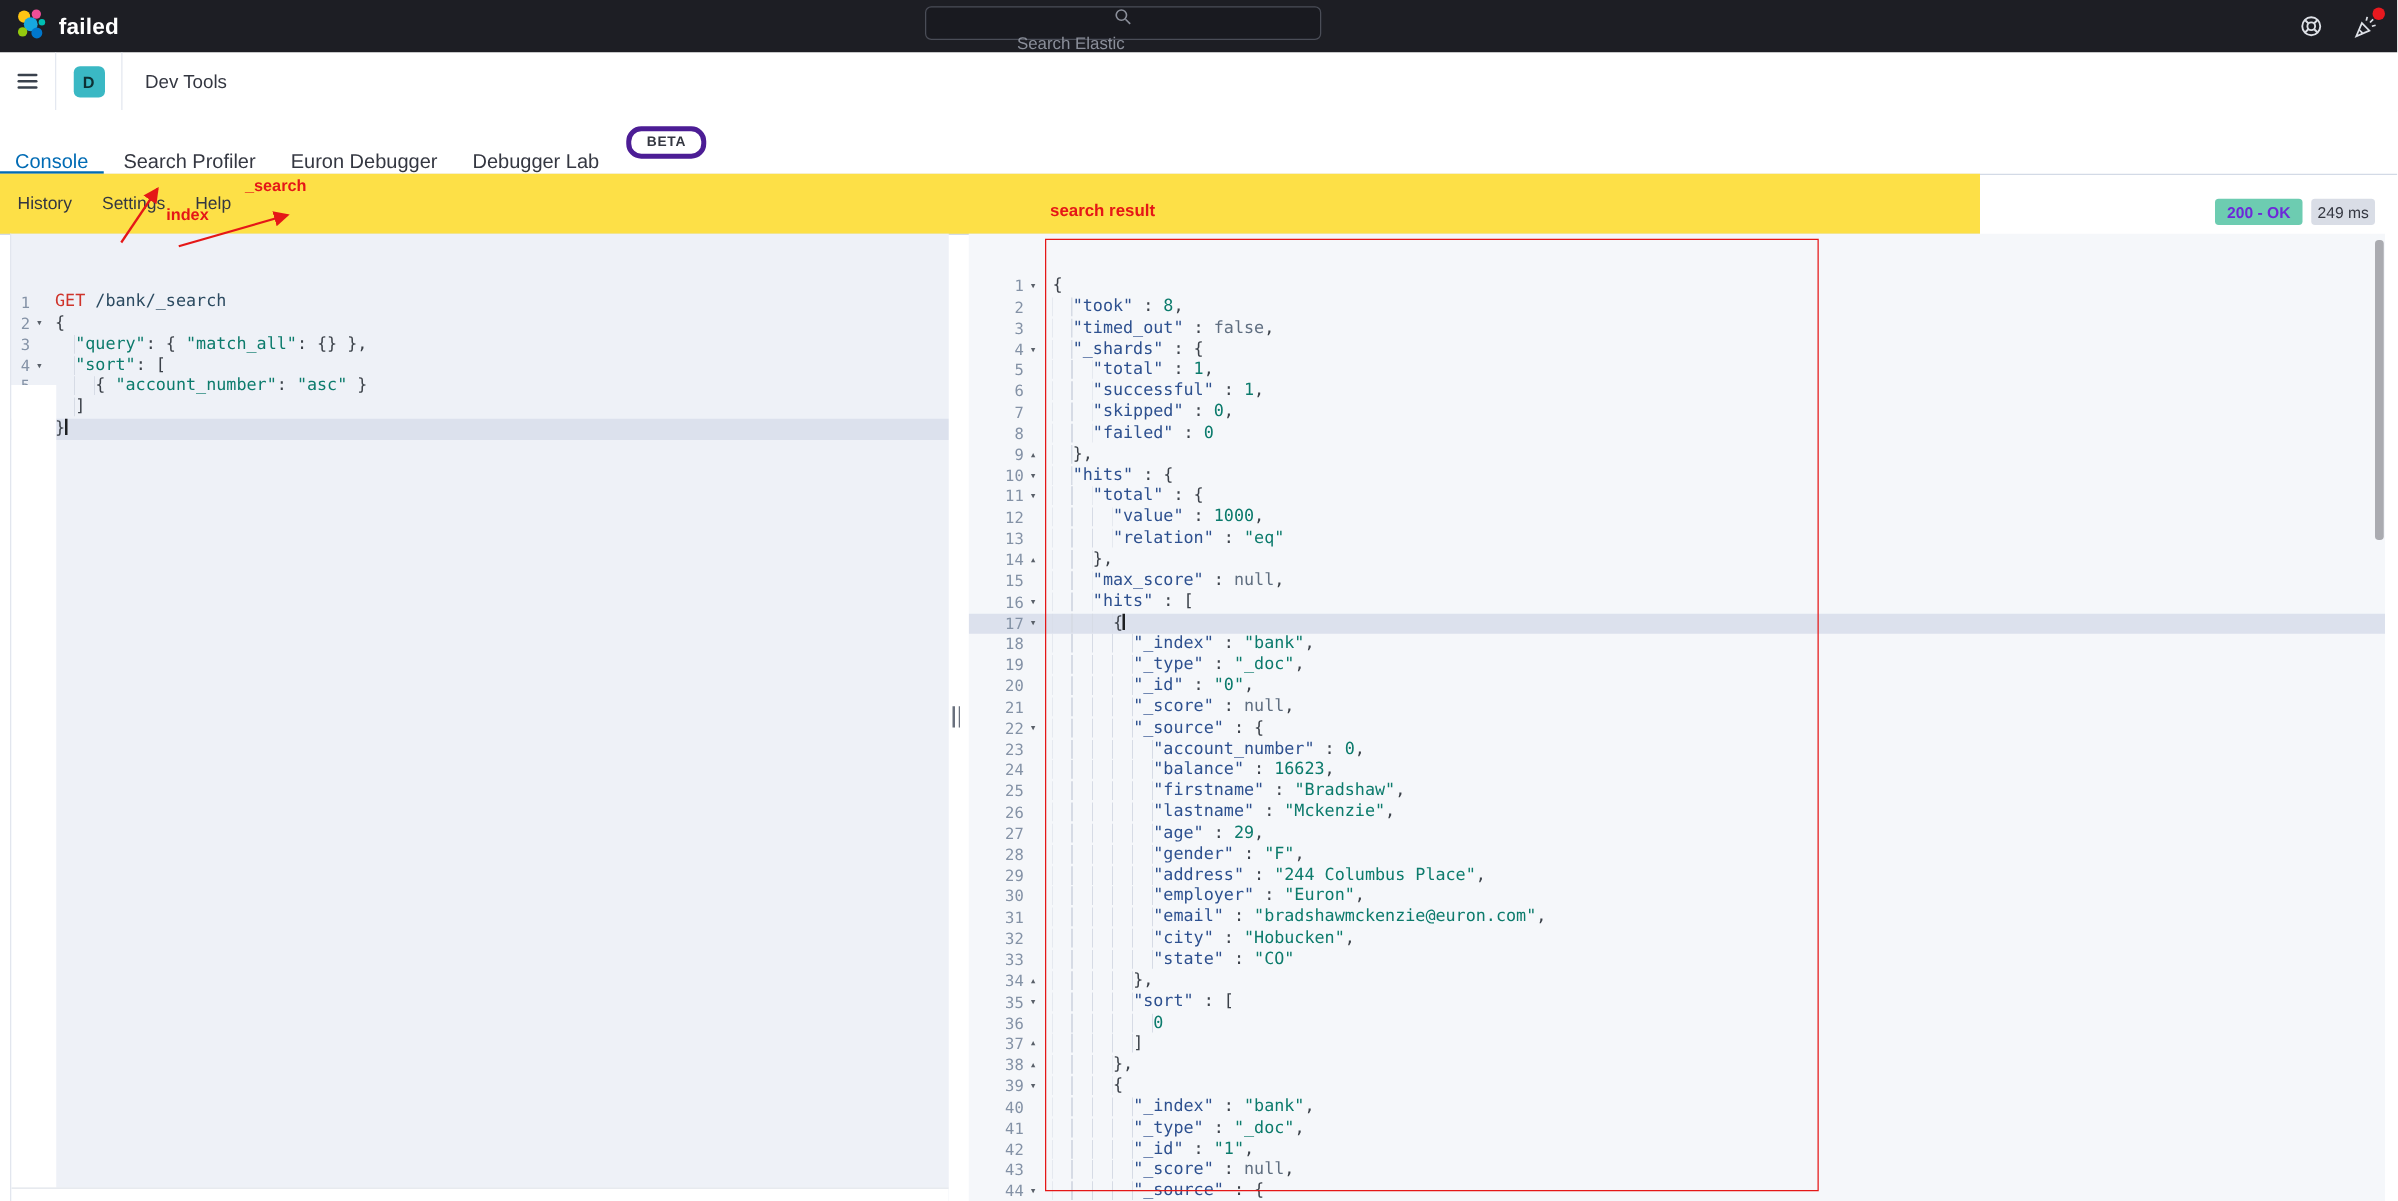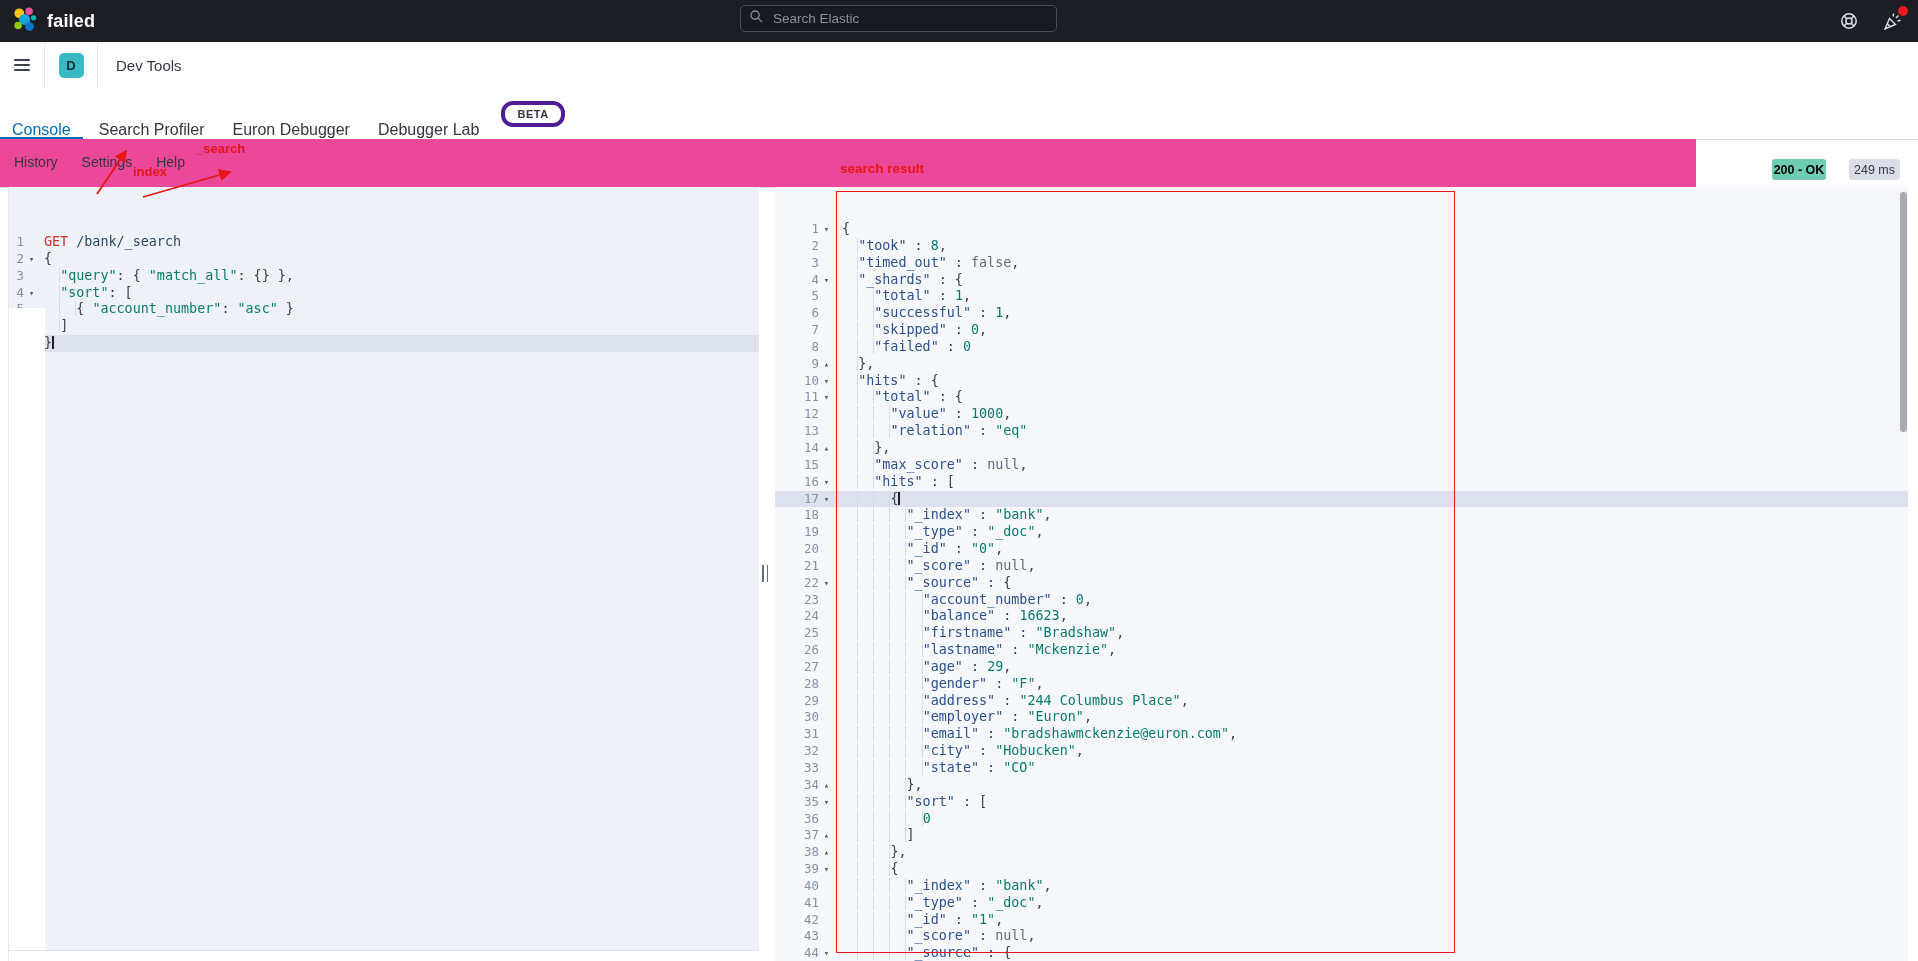--- a/index.html
+++ b/index.html
@@ -5,21 +5,21 @@
   html,body{margin:0;padding:0;background:#fff;}
   #page{position:relative;width:1918px;height:961px;overflow:hidden;
         font-family:"Liberation Sans",sans-serif;color:#343741;background:#fff;}
 
   
   .topbar{position:absolute;left:0;top:0;width:1918px;height:42px;background:#1d1e24;
           display:flex;align-items:center;}
   .brand{display:flex;align-items:center;gap:9px;padding-left:12px;}
   .brand-name{color:#fff;font-size:18px;font-weight:600;letter-spacing:.2px;}
   .searchbox{position:absolute;left:740px;top:5px;width:317px;height:27px;background:#191a20;
-             border:1px solid #4a4d57;border-radius:5px;display:flex;align-items:center;padding:0 8px;box-sizing:border-box;}
+             border:1px solid #4a4d57;border-radius:5px;display:flex;align-items:center;padding:0 8px;box-sizing:border-box;flex-direction:column;}
   .searchbox input{flex:1;background:transparent;border:none;outline:none;color:#d7dae0;
              font-size:13.5px;font-family:"Liberation Sans",sans-serif;margin-left:7px;}
   .searchbox input::placeholder{color:#8b8f9a;}
   .topicons{position:absolute;right:14px;top:0;height:42px;display:flex;align-items:center;gap:22px;}
   .topicon{position:relative;width:22px;height:22px;cursor:pointer;}
   .reddot{position:absolute;right:-4px;top:-4px;width:10px;height:10px;border-radius:50%;background:#e7191f;}
 
   
   .navbar{position:absolute;left:0;top:42px;width:1918px;height:46px;background:#fff;
           border-bottom:1px solid #d3dae6;display:flex;align-items:center;}
@@ -35,27 +35,27 @@
   .tabsrow{position:absolute;left:0;top:88px;width:1918px;height:51px;background:#fff;
            border-bottom:1px solid #d3dae6;display:flex;align-items:center;}
   .tab{padding:0 12px;margin-right:4px;font-size:16px;color:#343741;height:100%;
        display:flex;align-items:flex-end;cursor:pointer;position:relative;}
   .tab.active{color:#006bb4;}
   .tab.active::after{content:"";position:absolute;left:0;right:0;bottom:0;height:2px;background:#006bb4;}
   .beta{margin-left:6px;border:4px solid #4c1d95;border-radius:12px;background:#fff;color:#343741;
         font-size:11px;font-weight:bold;letter-spacing:.6px;padding:3px 12px;cursor:default;}
 
   
-  .toolrow{position:absolute;left:0;top:139px;width:1696px;height:48px;background:#ec4899;
-           border-bottom:1px solid #d3dae6;}
+  .toolrow{position:absolute;left:0;top:139px;width:1536px;height:48px;background:#fde047;
+           border-bottom:1px solid #d3dae6;padding-left:48px;}
   .toolmenu{position:absolute;left:14px;top:15px;display:flex;gap:24px;font-size:14px;color:#343741;}
   .toolmenu span{cursor:pointer;}
   .badge{position:absolute;top:159px;height:21px;border-radius:3px;font-size:12.5px;
          display:flex;align-items:center;justify-content:center;box-sizing:border-box;}
-  .badge-ok{left:1772px;width:54px;background:#6dccb1;color:#000000;font-weight:600;}
+  .badge-ok{left:1772px;width:70px;background:#6dccb1;color:#6d28d9;font-weight:600;}
   .badge-ms{left:1849px;width:51px;background:#d9dde6;color:#343741;}
 
   
   .panel{position:absolute;top:187px;bottom:0;overflow:hidden;font-family:"DejaVu Sans Mono",monospace;
          font-size:13.4px;white-space:pre;}
   #reqPanel{left:8px;width:750px;background:#eef1f7;border-left:1px solid #e2e6ee;}
   #respPanel{left:775px;width:1133px;background:#f5f7fa;}
   .crow{display:flex;height:16.85px;line-height:16.85px;}
   .crow.act{background:#dce1ed;}
   .gut{flex:0 0 auto;display:flex;justify-content:flex-end;align-items:center;color:#8492a6;

